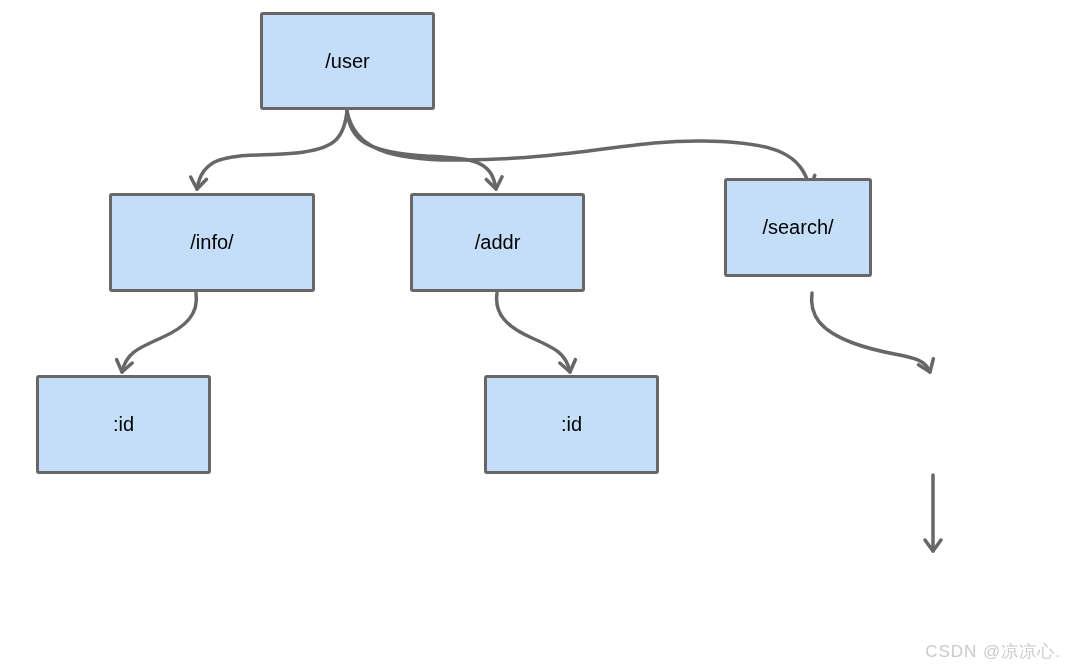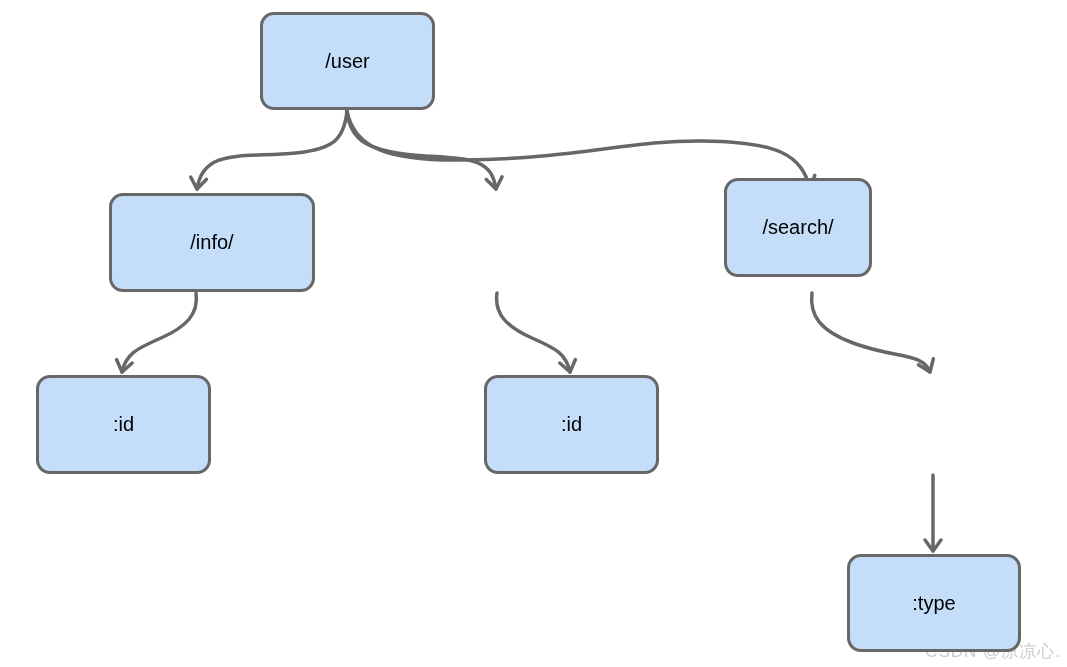--- a/index.html
+++ b/index.html
@@ -24,21 +24,21 @@
     stroke-linejoin: round;
   }
   .node {
     position: absolute;
     box-sizing: border-box;
     display: flex;
     align-items: center;
     justify-content: center;
     background: var(--node-fill, #c4def9);
     border: 3.5px solid var(--node-border, #676767);
-    border-radius: 14px;
+    border-radius: 3px;
     font-size: 20px;
     color: var(--text, #000000);
     white-space: nowrap;
   }
   #watermark {
     position: absolute;
     right: 6px;
     bottom: 4px;
     font-size: 17px;
     letter-spacing: 1px;
@@ -64,25 +64,25 @@
       <path d="M 812 293 C 809 316 821 331 853 343 C 896 359 922 352 930 372" marker-end="url(#arrowhead)"></path>
       <path d="M 933 475 L 933 551" marker-end="url(#arrowhead)"></path>
     </svg>
   <div id="watermark">CSDN @凉凉心.</div>
 <div class="node" style="left: 260px; top: 12px; width: 175px; height: 98px;">
       <span>/user</span>
     </div>
     <div class="node" style="left: 109px; top: 193px; width: 206px; height: 99px;">
       <span>/info/</span>
     </div>
+    <div class="node" style="left: 410px; top: 193px; width: 175px; height: 99px;">
+      <span>/addr</span>
+    </div>
     <div class="node" style="left: 724px; top: 178px; width: 148px; height: 99px;">
       <span>/search/</span>
     </div>
     <div class="node" style="left: 36px; top: 375px; width: 175px; height: 99px;">
       <span>:id</span>
     </div>
     <div class="node" style="left: 484px; top: 375px; width: 175px; height: 99px;">
       <span>:id</span>
     </div>
-    <div class="node" style="left: 847px; top: 554px; width: 174px; height: 98px;">
-      <span>:type</span>
-    </div>
   </div>
 
 </body></html>

